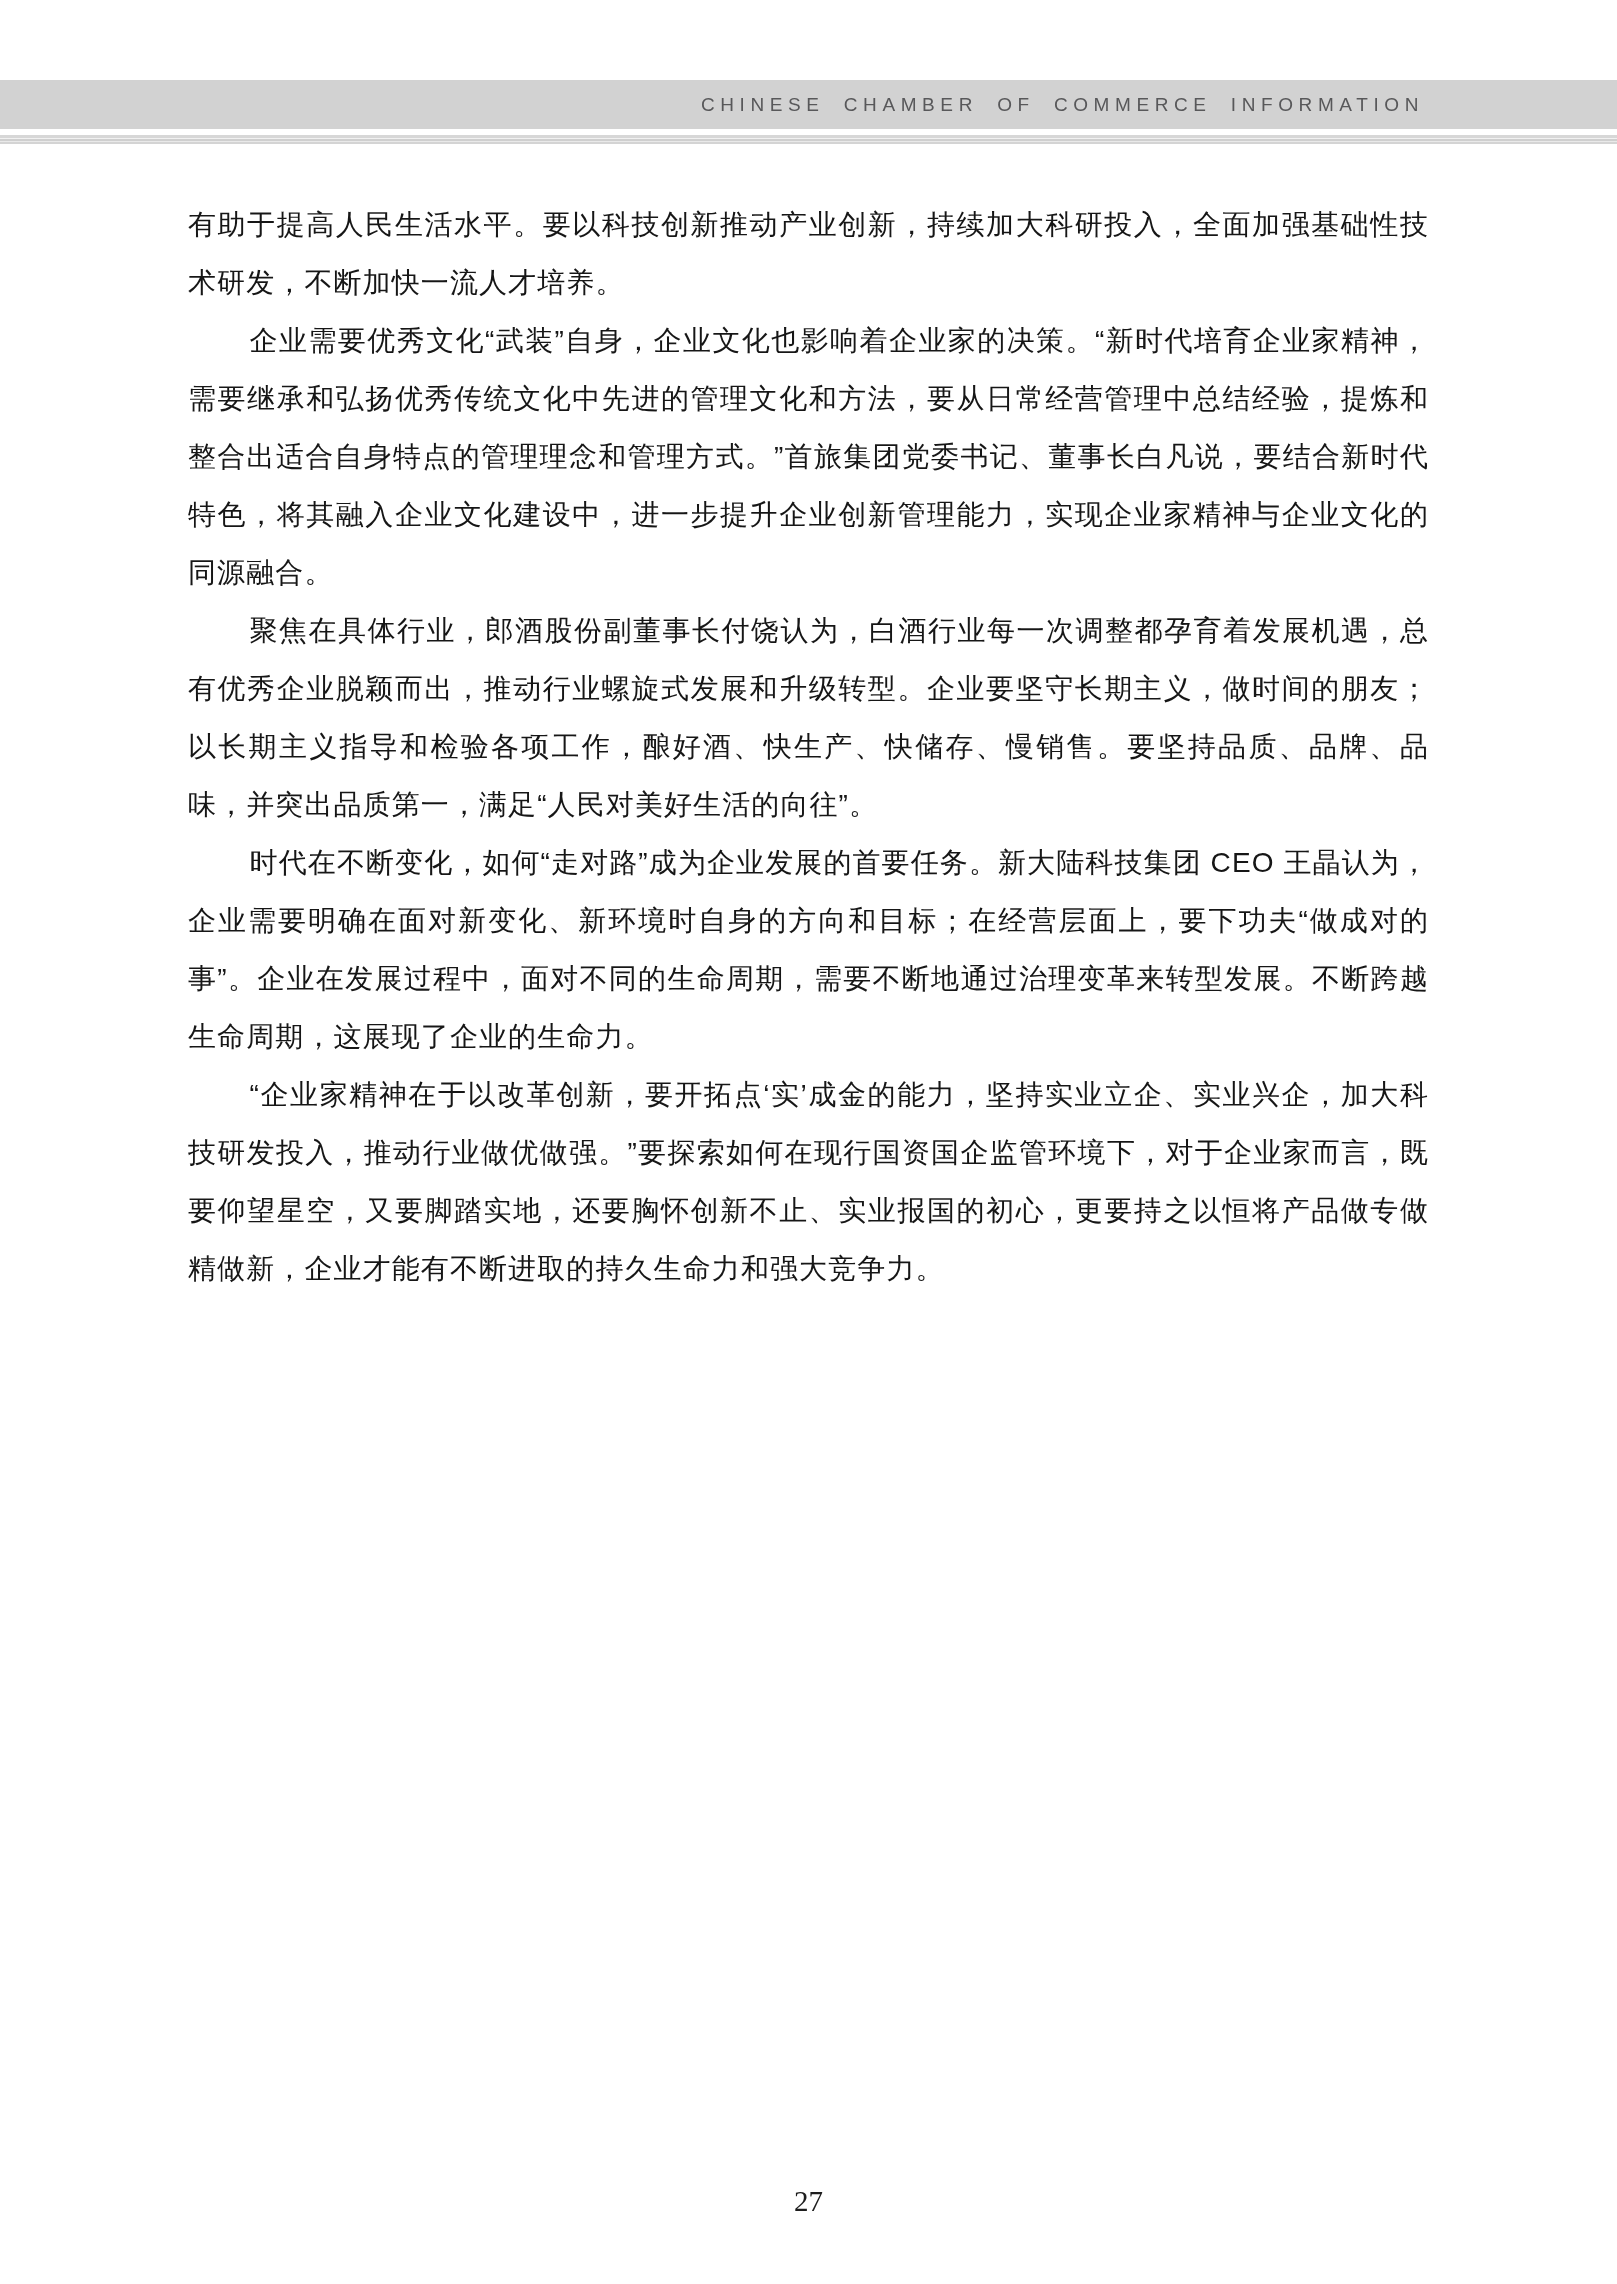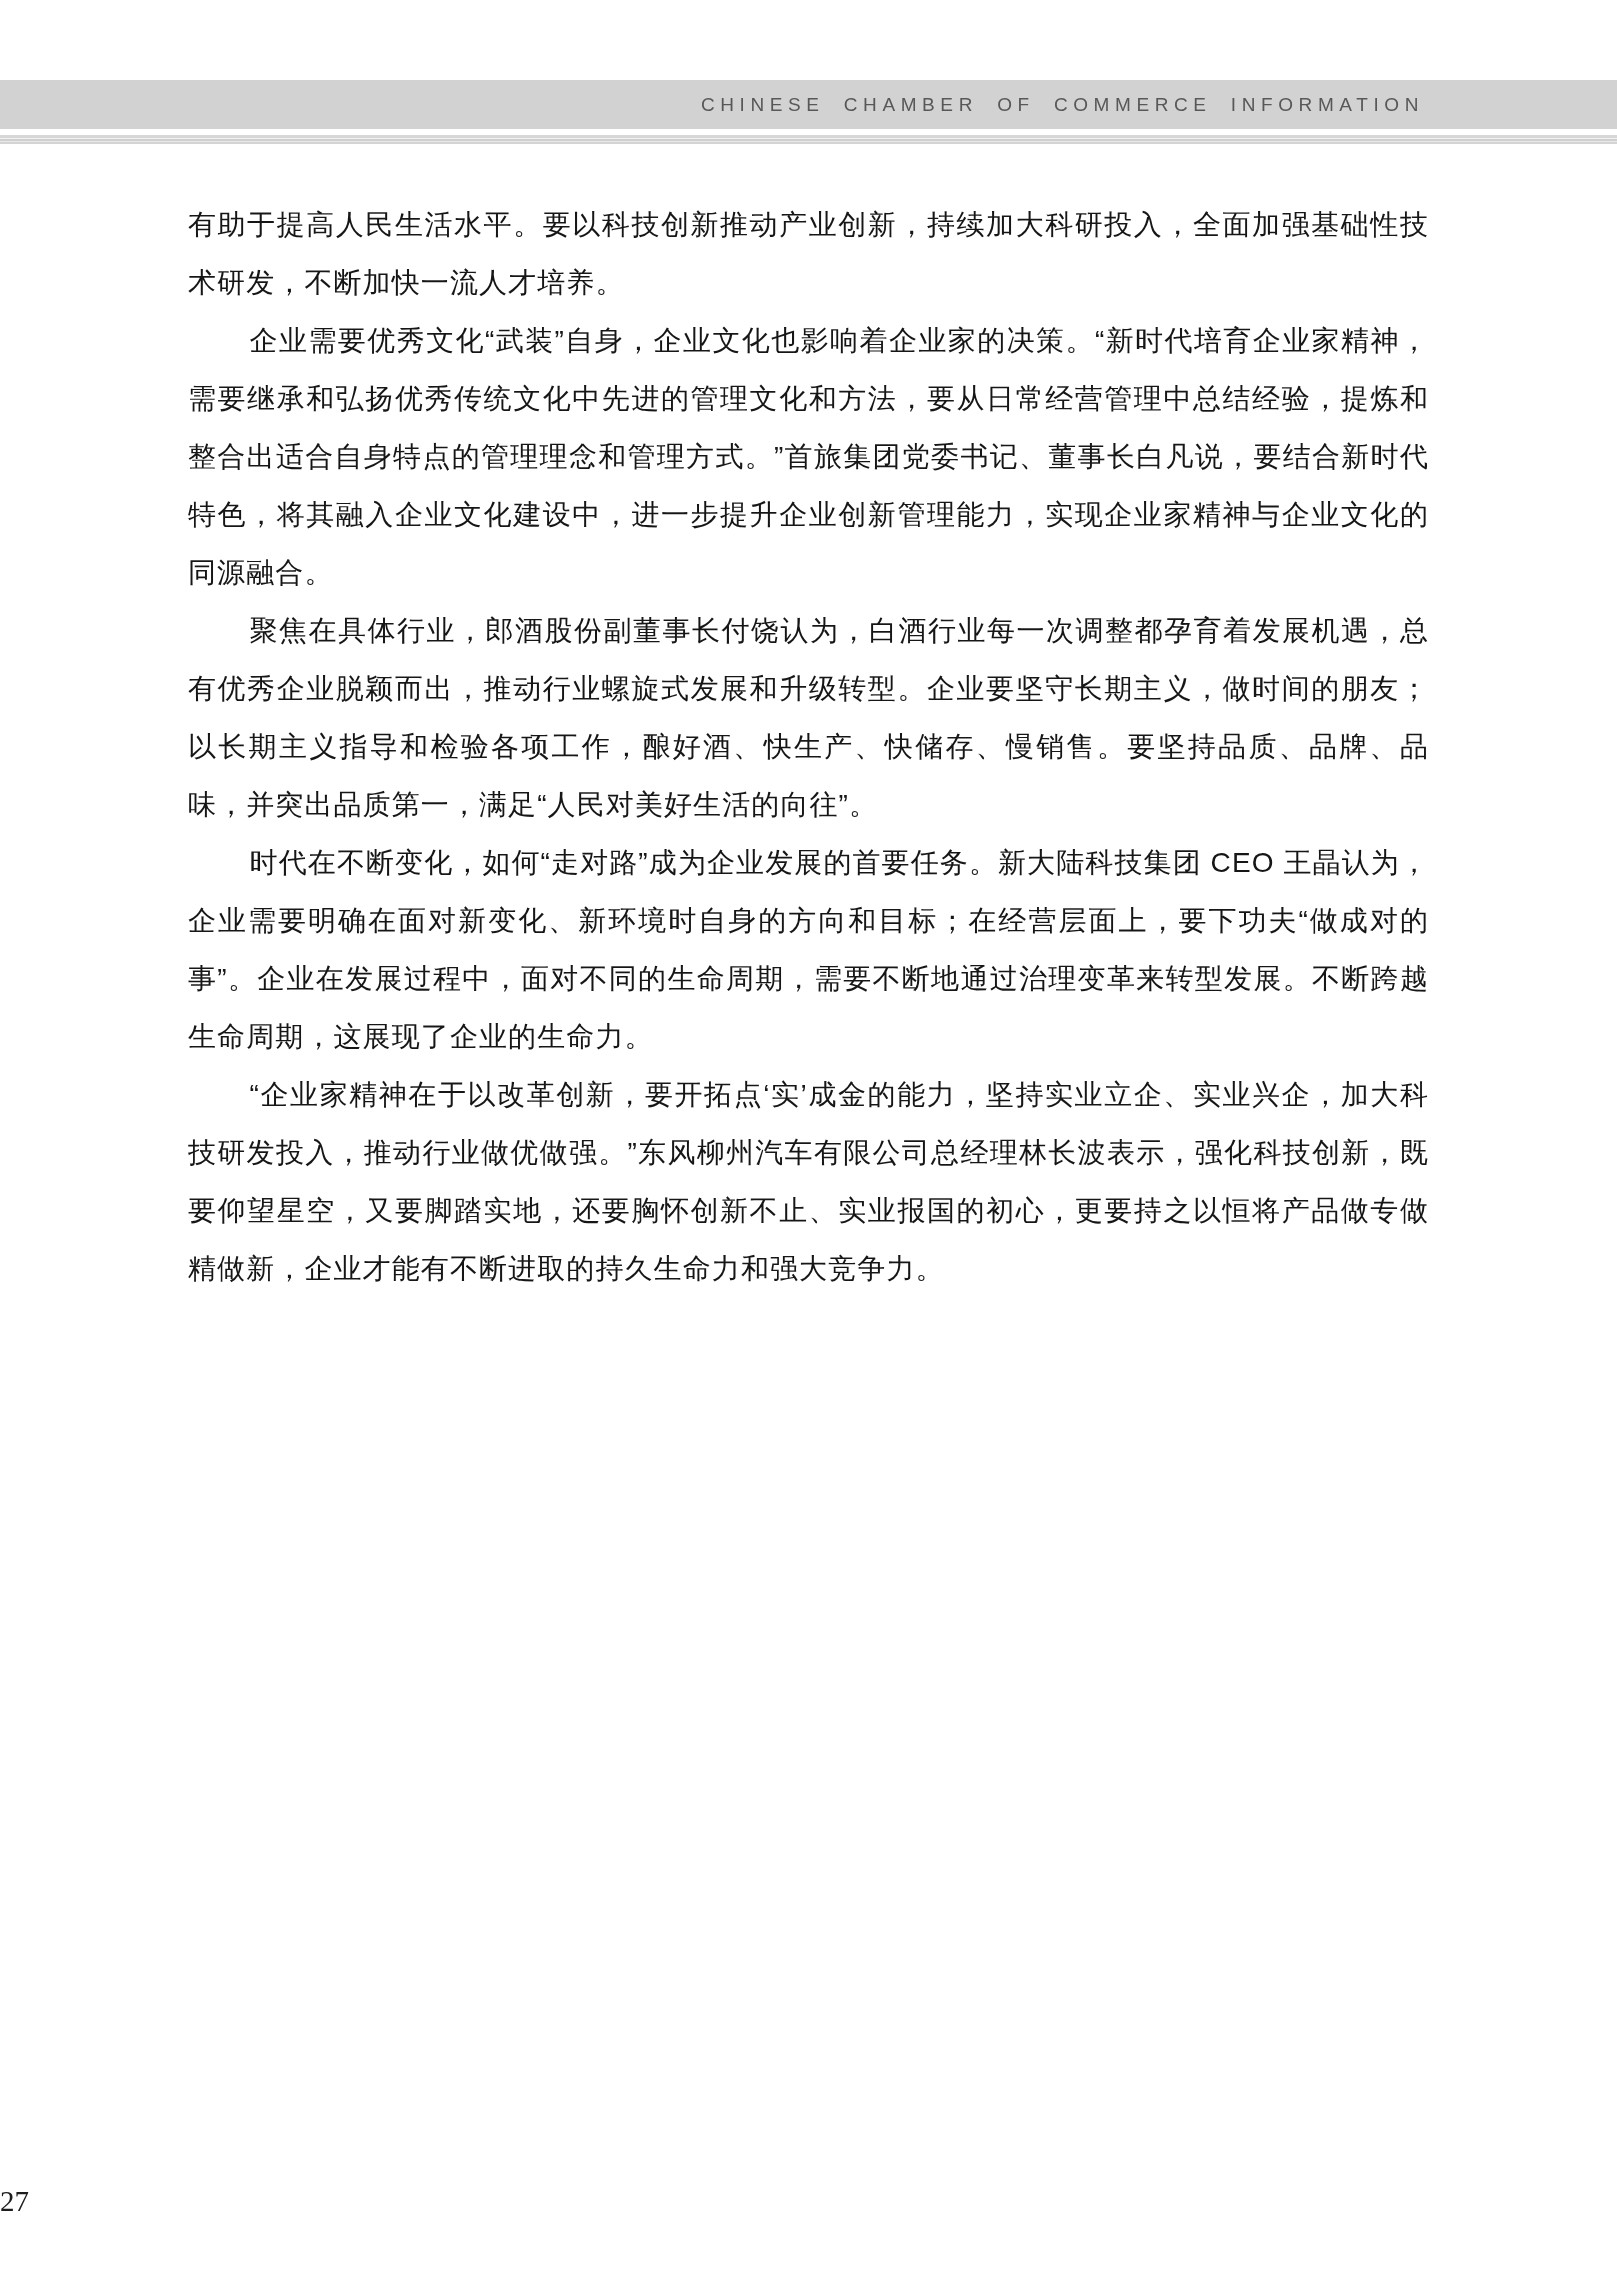--- a/index.html
+++ b/index.html
@@ -63,20 +63,21 @@
   }
   .article-body p.continuation {
     text-indent: 0;
   }
   
   .page-number {
     position: absolute;
     top: 2184px;
     left: 0;
     width: 100%;
+    text-align: center;
     font-family: "Liberation Serif", serif;
     font-size: 29px;
     line-height: 35px;
     color: #1d1d1d;
   }
 </style>
 </head>
 <body>
 
 <div class="page">
@@ -85,19 +86,19 @@
     <span class="masthead-text">CHINESE CHAMBER OF COMMERCE INFORMATION</span>
   </div>
 
   <div class="rule-strip"></div>
 
   <div class="article-body">
     <p class="continuation">有助于提高人民生活水平。要以科技创新推动产业创新，持续加大科研投入，全面加强基础性技术研发，不断加快一流人才培养。</p>
     <p>企业需要优秀文化“武装”自身，企业文化也影响着企业家的决策。“新时代培育企业家精神，需要继承和弘扬优秀传统文化中先进的管理文化和方法，要从日常经营管理中总结经验，提炼和整合出适合自身特点的管理理念和管理方式。”首旅集团党委书记、董事长白凡说，要结合新时代特色，将其融入企业文化建设中，进一步提升企业创新管理能力，实现企业家精神与企业文化的同源融合。</p>
     <p>聚焦在具体行业，郎酒股份副董事长付饶认为，白酒行业每一次调整都孕育着发展机遇，总有优秀企业脱颖而出，推动行业螺旋式发展和升级转型。企业要坚守长期主义，做时间的朋友；以长期主义指导和检验各项工作，酿好酒、快生产、快储存、慢销售。要坚持品质、品牌、品味，并突出品质第一，满足“人民对美好生活的向往”。</p>
     <p>时代在不断变化，如何“走对路”成为企业发展的首要任务。新大陆科技集团 CEO 王晶认为，企业需要明确在面对新变化、新环境时自身的方向和目标；在经营层面上，要下功夫“做成对的事”。企业在发展过程中，面对不同的生命周期，需要不断地通过治理变革来转型发展。不断跨越生命周期，这展现了企业的生命力。</p>
-    <p>“企业家精神在于以改革创新，要开拓点‘实’成金的能力，坚持实业立企、实业兴企，加大科技研发投入，推动行业做优做强。”东风柳州汽车有限公司总经理林长波表示，强化科技创新，既要仰望星空，又要脚踏实地，还要胸怀创新不止、实业报国的初心，更要持之以恒将产品做专做精做新，企业才能有不断进取的持久生命力和强大竞争力。</p>
+    <p>“企业家精神在于以改革创新，要开拓点‘实’成金的能力，坚持实业立企、实业兴企，加大科技研发投入，推动行业做优做强。”要探索如何在现行国资国企监管环境下，对于企业家而言，既要仰望星空，又要脚踏实地，还要胸怀创新不止、实业报国的初心，更要持之以恒将产品做专做精做新，企业才能有不断进取的持久生命力和强大竞争力。</p>
   </div>
 
   <div class="page-number">27</div>
 
 </div>
 
 
 </body></html>

